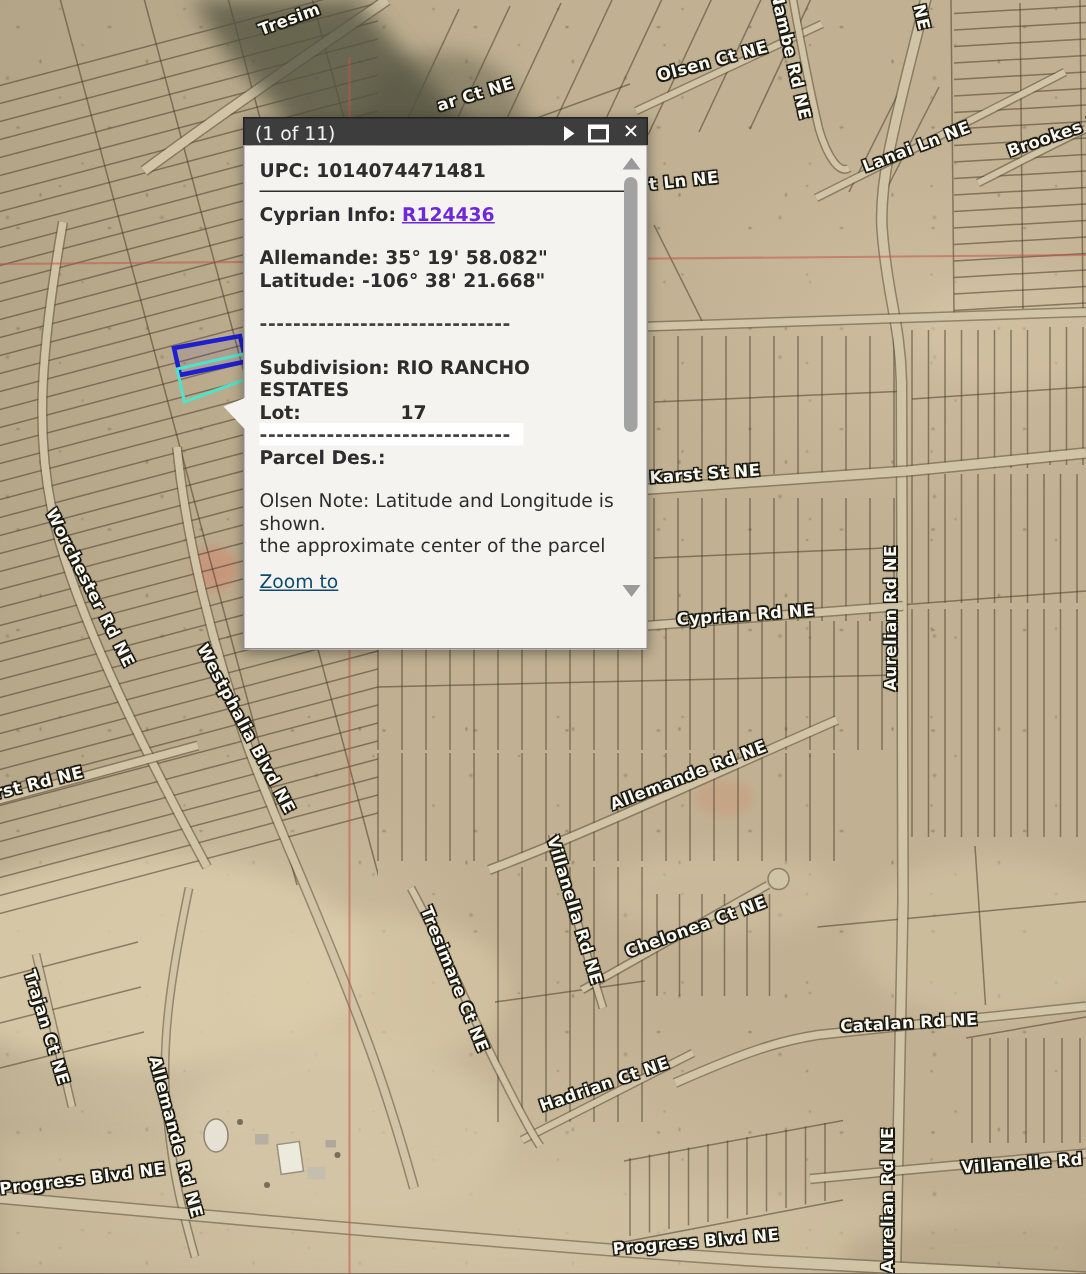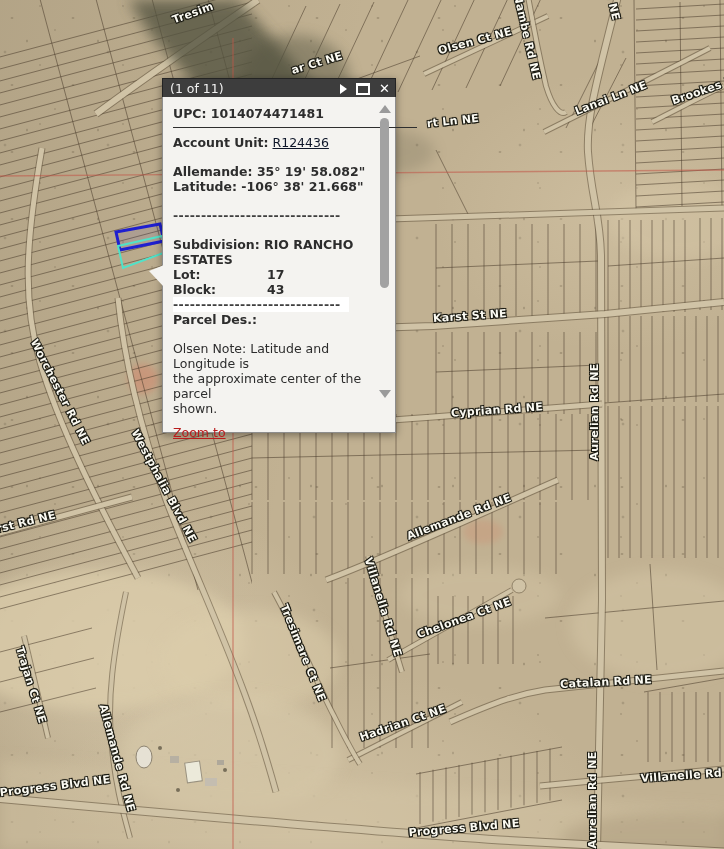--- a/index.html
+++ b/index.html
@@ -24,42 +24,42 @@
   svg.map-lines{position:absolute;inset:0;}
 
   
   #street-labels{position:absolute;inset:0;pointer-events:none;}
   .street-label{position:absolute;white-space:nowrap;font-weight:bold;font-size:11px;
     color:#fbfaf2;letter-spacing:.3px;
     text-shadow:-1px -1px 0 #191911,1px -1px 0 #191911,-1px 1px 0 #191911,
                  1px 1px 0 #191911,0 0 2px #000;}
 
   
-  .popup{position:absolute;left:162px;top:78px;width:234px;height:355px;
+  .popup{position:absolute;left:162px;top:78px;width:270px;height:355px;
          box-shadow:0 2px 8px rgba(0,0,0,.4);font-size:12.5px;color:#2d2d2d;}
   .popup-header{position:relative;height:19px;background:#3d3d3d;border:1px solid #232323;
          border-bottom:none;color:#f2f2f2;font-size:12.5px;line-height:19px;
          padding-left:7px;box-sizing:border-box;cursor:move;}
   .hdr-icons{position:absolute;right:5px;top:0;height:19px;display:flex;align-items:center;gap:9px;}
   .play-icon{width:0;height:0;border-left:7px solid #fff;border-top:5px solid transparent;
          border-bottom:5px solid transparent;cursor:pointer;}
   .max-icon{width:10px;height:7px;border:2px solid #fff;border-top:3px solid #fff;cursor:pointer;}
   .close-icon{color:#fff;font-weight:bold;font-size:13px;line-height:13px;cursor:pointer;}
   .popup-body{position:relative;height:336px;background:#f4f3f0;border:1px solid #8d8d8d;
          border-top:none;box-sizing:border-box;padding:9px 16px 0 10px;line-height:15px;}
   .b{font-weight:bold;}
   .rule{border:none;border-top:1px solid #2e2e2e;margin:6px 0 7px 0;width:244px;}
   .gap{height:14px;}
   .dashes{color:#3f3f3f;font-weight:bold;letter-spacing:.4px;}
   .dashes2{background:#fff;display:inline-block;padding-right:8px;}
   .fld{display:inline-block;width:90px;font-weight:bold;}
-  .lnk{color:#0f172a;text-decoration:underline;cursor:pointer;font-weight:normal;}
+  .lnk{color:#6d28d9;text-decoration:underline;cursor:pointer;font-weight:bold;}
   .note-line{display:block;font-weight:normal;}
   .zoomto{margin-top:9px;font-weight:normal;}
-  .zoomto a{color:#b91c1c;text-decoration:underline;cursor:pointer;}
+  .zoomto a{color:#0c4a6e;text-decoration:underline;cursor:pointer;}
 
   
   .pointer{position:absolute;left:-14px;top:168px;width:0;height:0;
      border-right:15px solid #f4f3f0;border-top:6px solid transparent;
      border-bottom:16px solid transparent;}
 
   
   .sb{position:absolute;right:4px;top:6px;width:13px;height:322px;}
   .sb-up{position:absolute;top:2px;left:1px;width:0;height:0;border-bottom:8px solid #9a9a9a;
      border-left:6px solid transparent;border-right:6px solid transparent;cursor:pointer;}
@@ -450,21 +450,21 @@
     </div>
     <div class="popup-body">
       <div class="pointer"></div>
 
       <div class="b">
         <span>UPC:</span>
         <span>1014074471481</span>
       </div>
       <hr class="rule">
       <div>
-        <span class="b">Account Unit:</span>
+        <span class="b">Cyprian Info:</span>
         <span class="lnk">R124436</span>
       </div>
       <div class="gap"></div>
       <div class="b">
         <span>Allemande:</span>
         <span>35° 19' 58.082"</span>
       </div>
       <div class="b">
         <span>Latitude:</span>
         <span>-106° 38' 21.668"</span>
@@ -473,34 +473,30 @@
       <div class="dashes">------------------------------</div>
       <div class="gap"></div>
       <div class="b">
         <span>Subdivision:</span>
         <span>RIO RANCHO ESTATES</span>
       </div>
       <div>
         <span class="fld">Lot:</span>
         <span class="b">17</span>
       </div>
-      <div>
-        <span class="fld">Block:</span>
-        <span class="b">43</span>
-      </div>
       <div class="dashes"><span class="dashes2">------------------------------</span></div>
       <div class="b">
         <span>Parcel Des.:</span>
         <span></span>
       </div>
       <div class="gap"></div>
       <div>
         <span class="note-line">Olsen Note: Latitude and Longitude is</span>
+        <span class="note-line">shown.</span>
         <span class="note-line">the approximate center of the parcel</span>
-        <span class="note-line">shown.</span>
       </div>
       <div class="zoomto">
         <a>Zoom to</a>
       </div>
 
       <div class="sb">
         <div class="sb-up"></div>
         <div class="sb-thumb"></div>
         <div class="sb-down"></div>
       </div>

